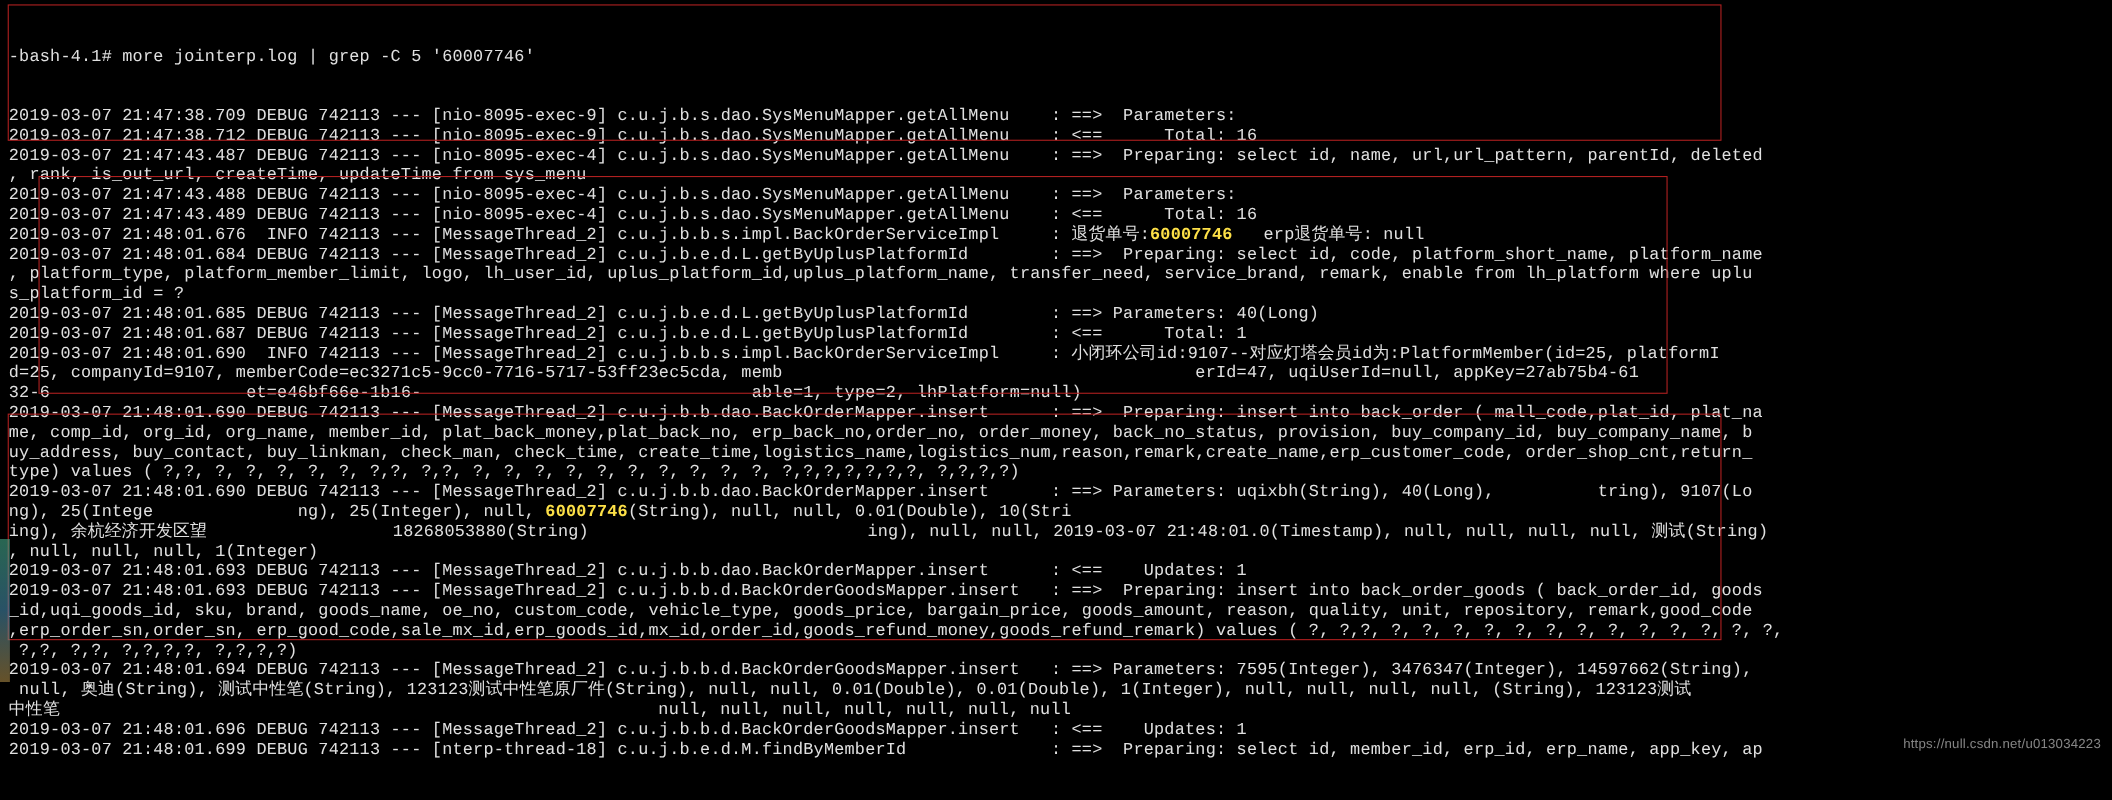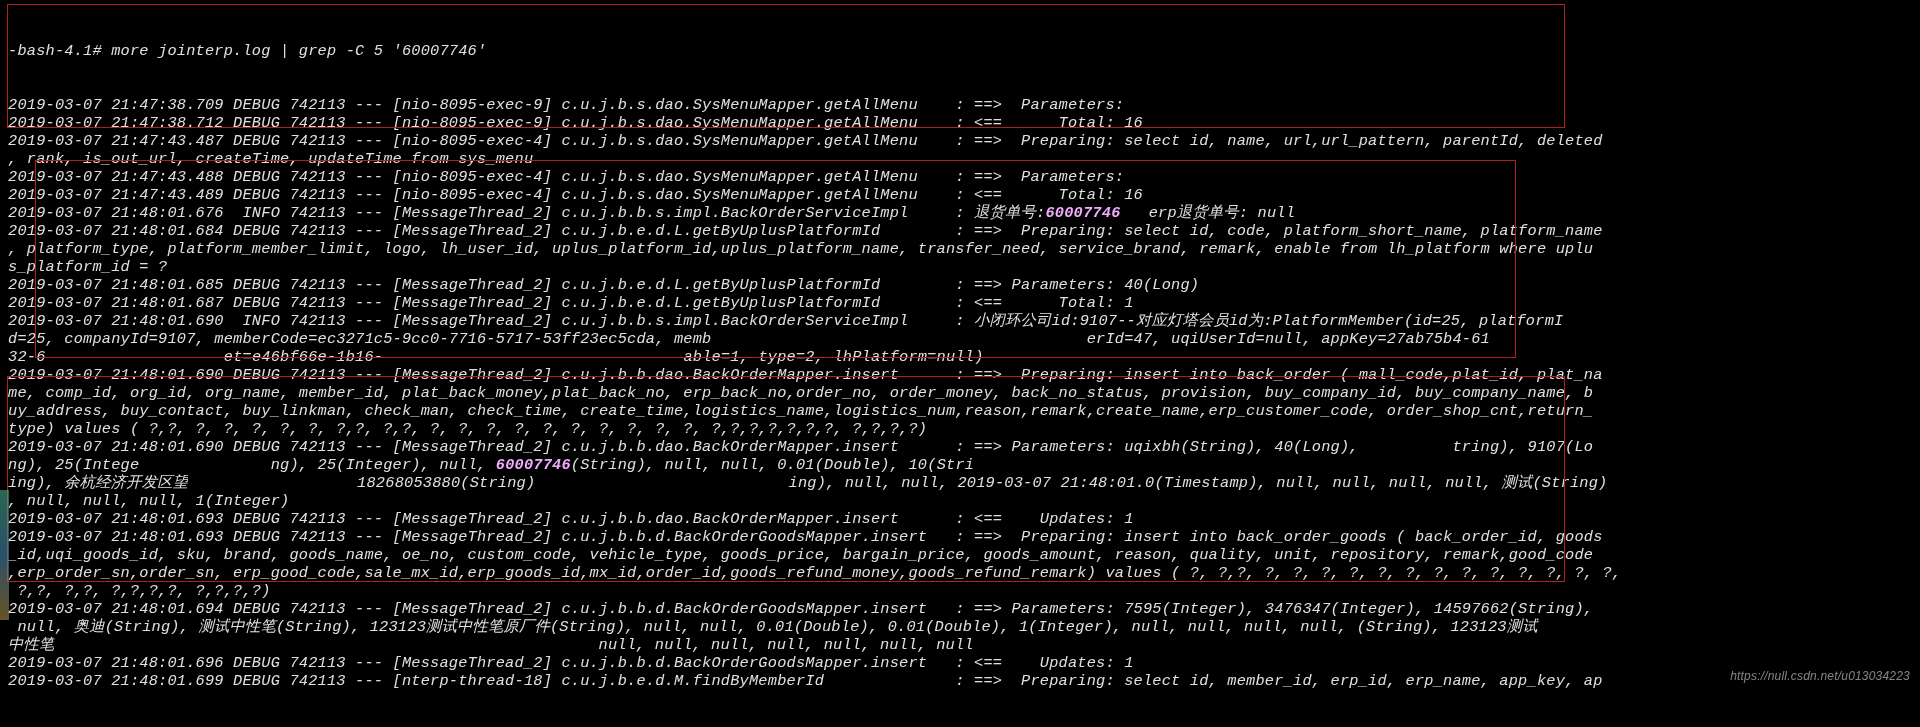--- a/index.html
+++ b/index.html
@@ -16,24 +16,23 @@
     height: 691px;
     background: #000;
     font-family: "Menlo", "Consolas", "Courier New", monospace;
     font-size: 15.3px;
     line-height: 18px;
     color: #e0e0e0;
     white-space: pre;
     padding: 6px 8px 0 8px;
     box-sizing: border-box;
     letter-spacing: 0.2px;
-    font-style: italic;
   }
   .line { display: block; }
-  .hl { color: #f0abfc; font-weight: bold; }
+  .hl { color: #fde047; font-weight: bold; }
   .watermark {
     position: absolute;
     right: 10px;
     bottom: 6px;
     color: rgba(220,220,220,0.6);
     font-size: 12px;
     font-family: Arial, sans-serif;
   }
   .box-top {
     position: absolute;

